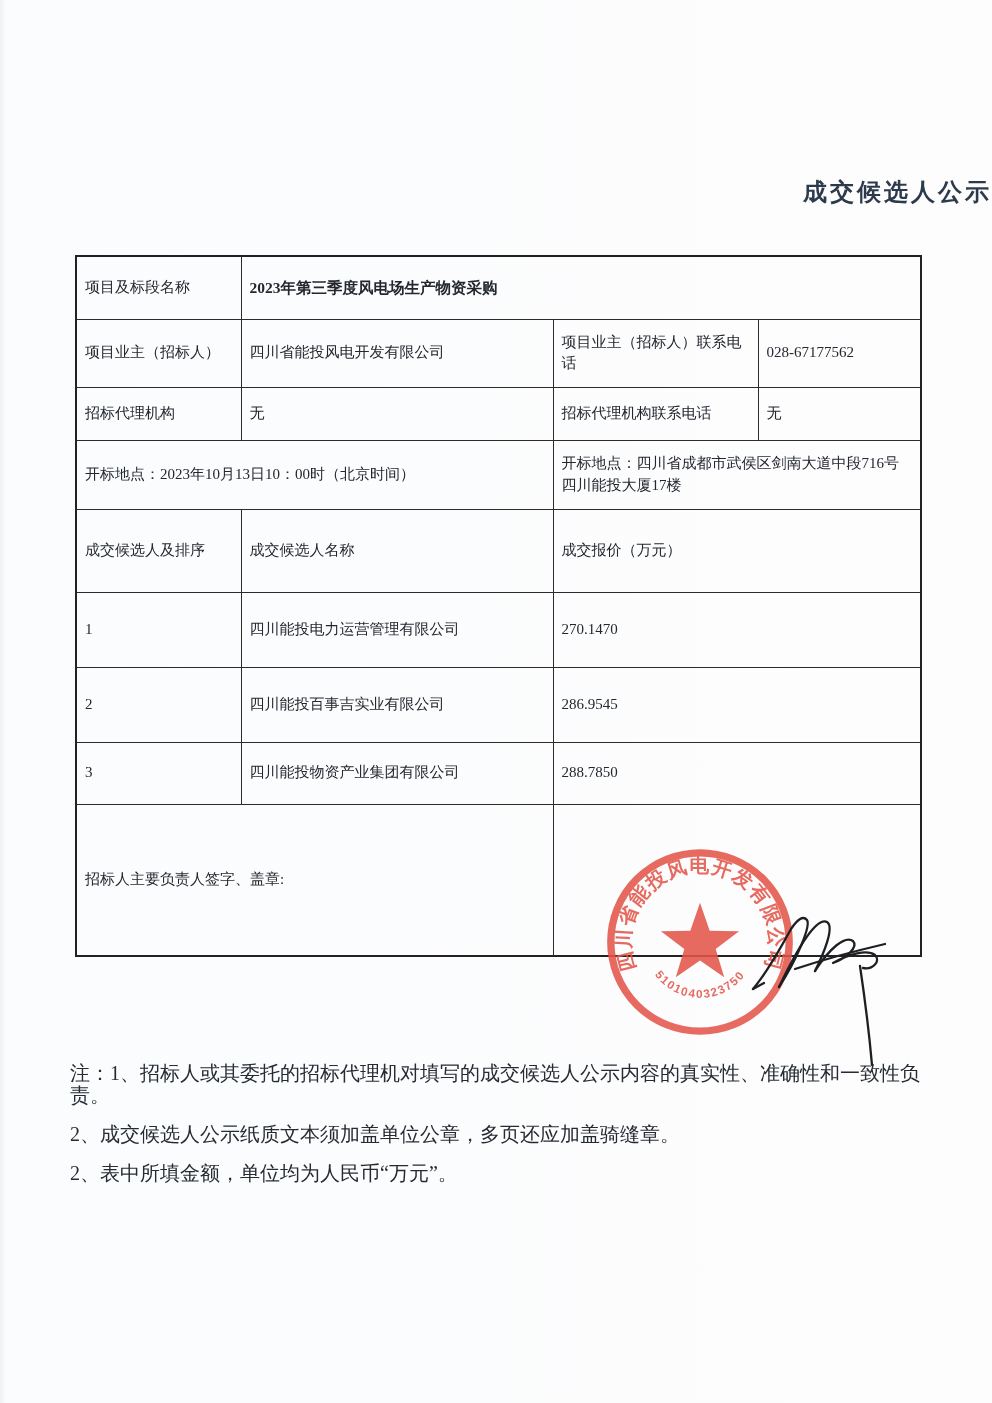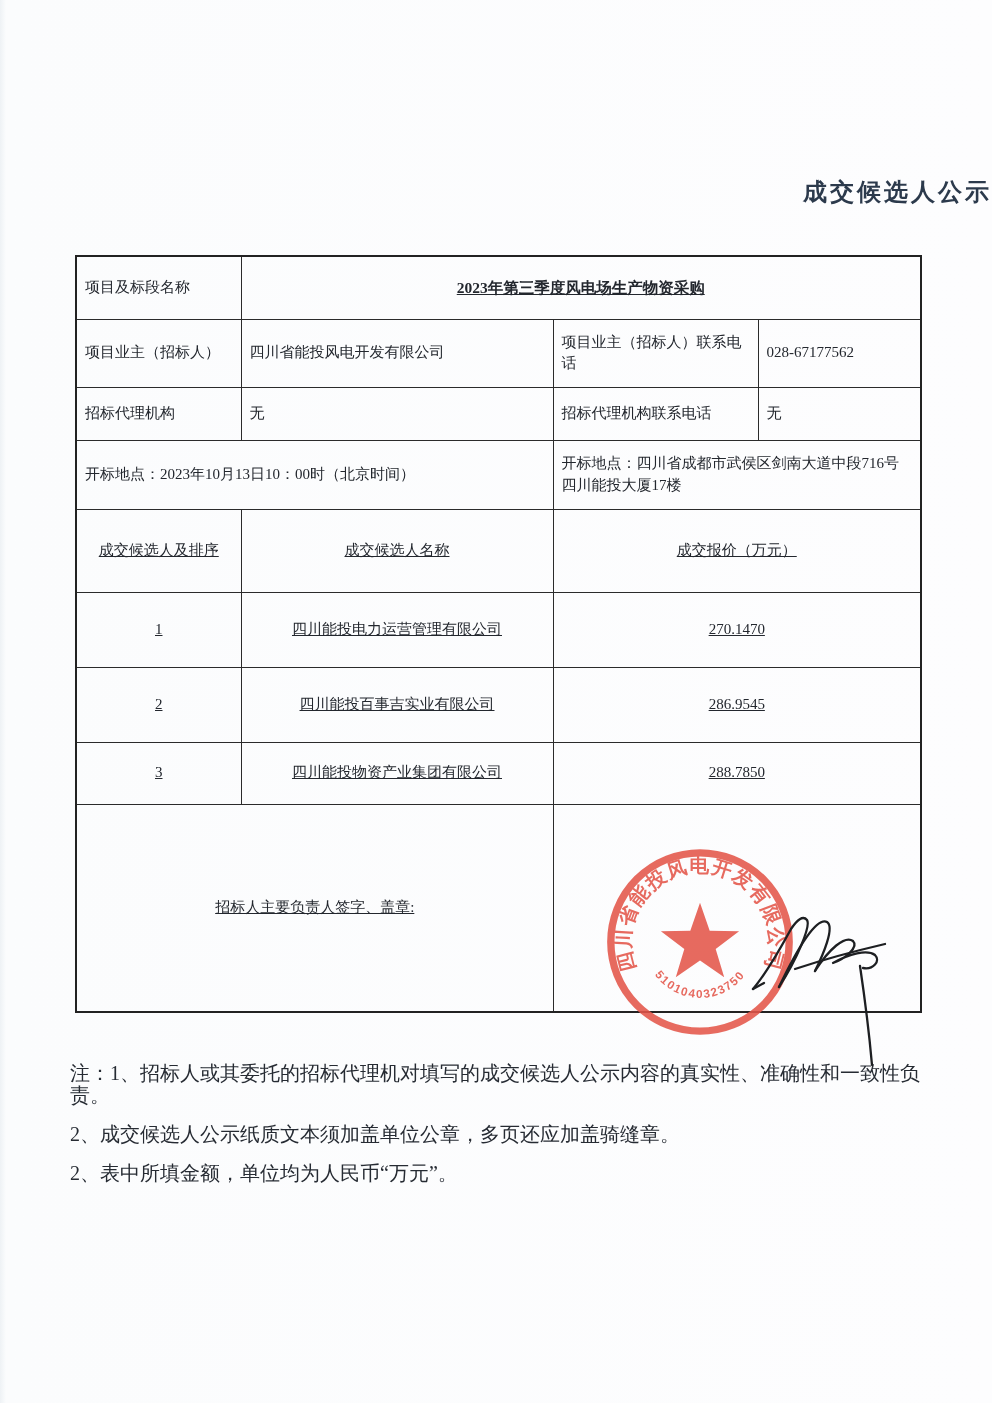--- a/index.html
+++ b/index.html
@@ -27,21 +27,21 @@
     font-size:15px;color:#23272e;
   }
   table.doc-table td{
     border:1.6px solid #2b2b2b;
     padding:12px 8px;
     vertical-align:middle;
     line-height:1.45;
   }
   table.doc-table{border:2.5px solid #222;}
   td.c-label{text-align:left;}
-  td.c-center{text-align:center;text-decoration:underline;}
+  td.c-center{}
   td.c-bold{font-weight:bold;font-size:15.5px;}
   .sig-cell{position:relative;}
   .seal-svg{
     position:absolute;left:602px;top:844px;width:196px;height:196px;
     z-index:5;pointer-events:none;
   }
   .sign-svg{
     position:absolute;left:745px;top:893px;width:160px;height:180px;
     z-index:6;pointer-events:none;
   }
@@ -99,21 +99,21 @@
       <tr style="height:75px">
         <td class="c-center">2</td>
         <td class="c-center">四川能投百事吉实业有限公司</td>
         <td colspan="2" class="c-center">286.9545</td>
       </tr>
       <tr style="height:62px">
         <td class="c-center">3</td>
         <td class="c-center">四川能投物资产业集团有限公司</td>
         <td colspan="2" class="c-center">288.7850</td>
       </tr>
-      <tr style="height:208px">
+      <tr style="height:152px">
         <td colspan="2" class="c-center">招标人主要负责人签字、盖章:</td>
         <td colspan="2" class="sig-cell"></td>
       </tr>
     </tbody>
   </table>
 
   <svg class="seal-svg" viewBox="0 0 200 200">
     <g opacity="0.88">
       <circle cx="100" cy="100" r="91" fill="none" stroke="#e4564a" stroke-width="7.5"></circle>
       <polygon fill="#e4564a" points="100,60 109.9,88.4 139.9,89 116,107.2 124.7,136 100,118.8 75.3,136 84,107.2 60.1,89 90.1,88.4"></polygon>

